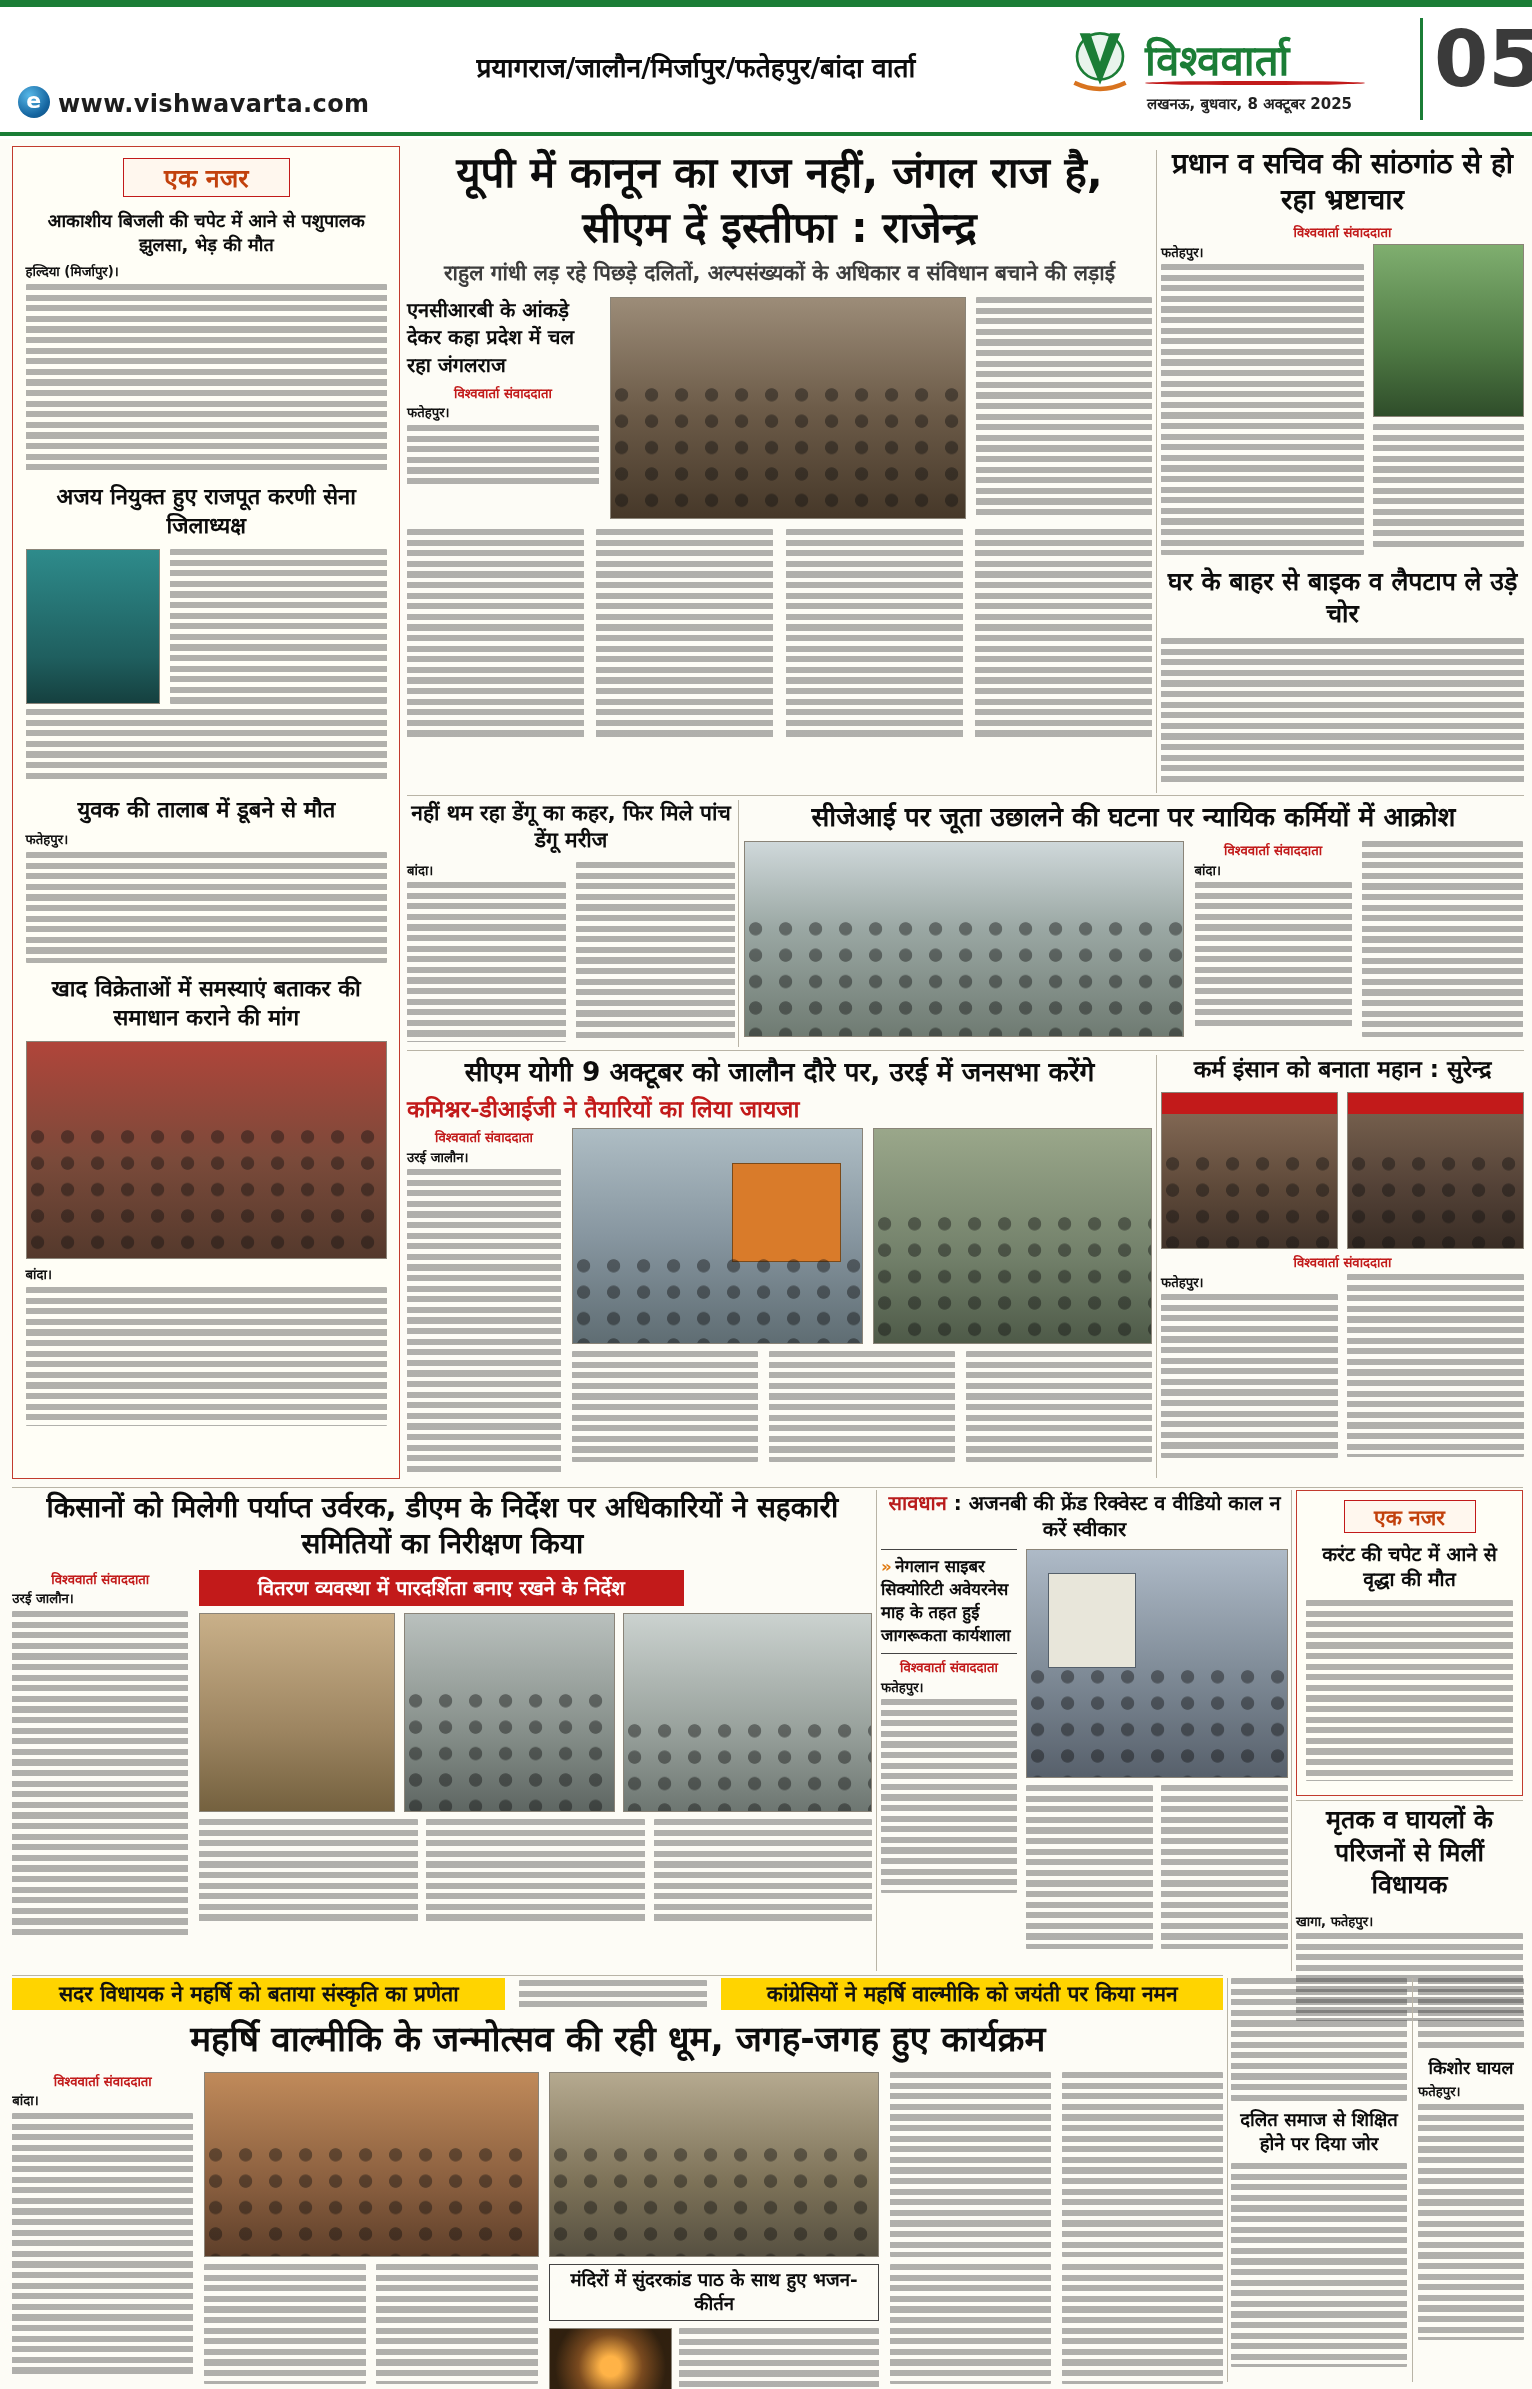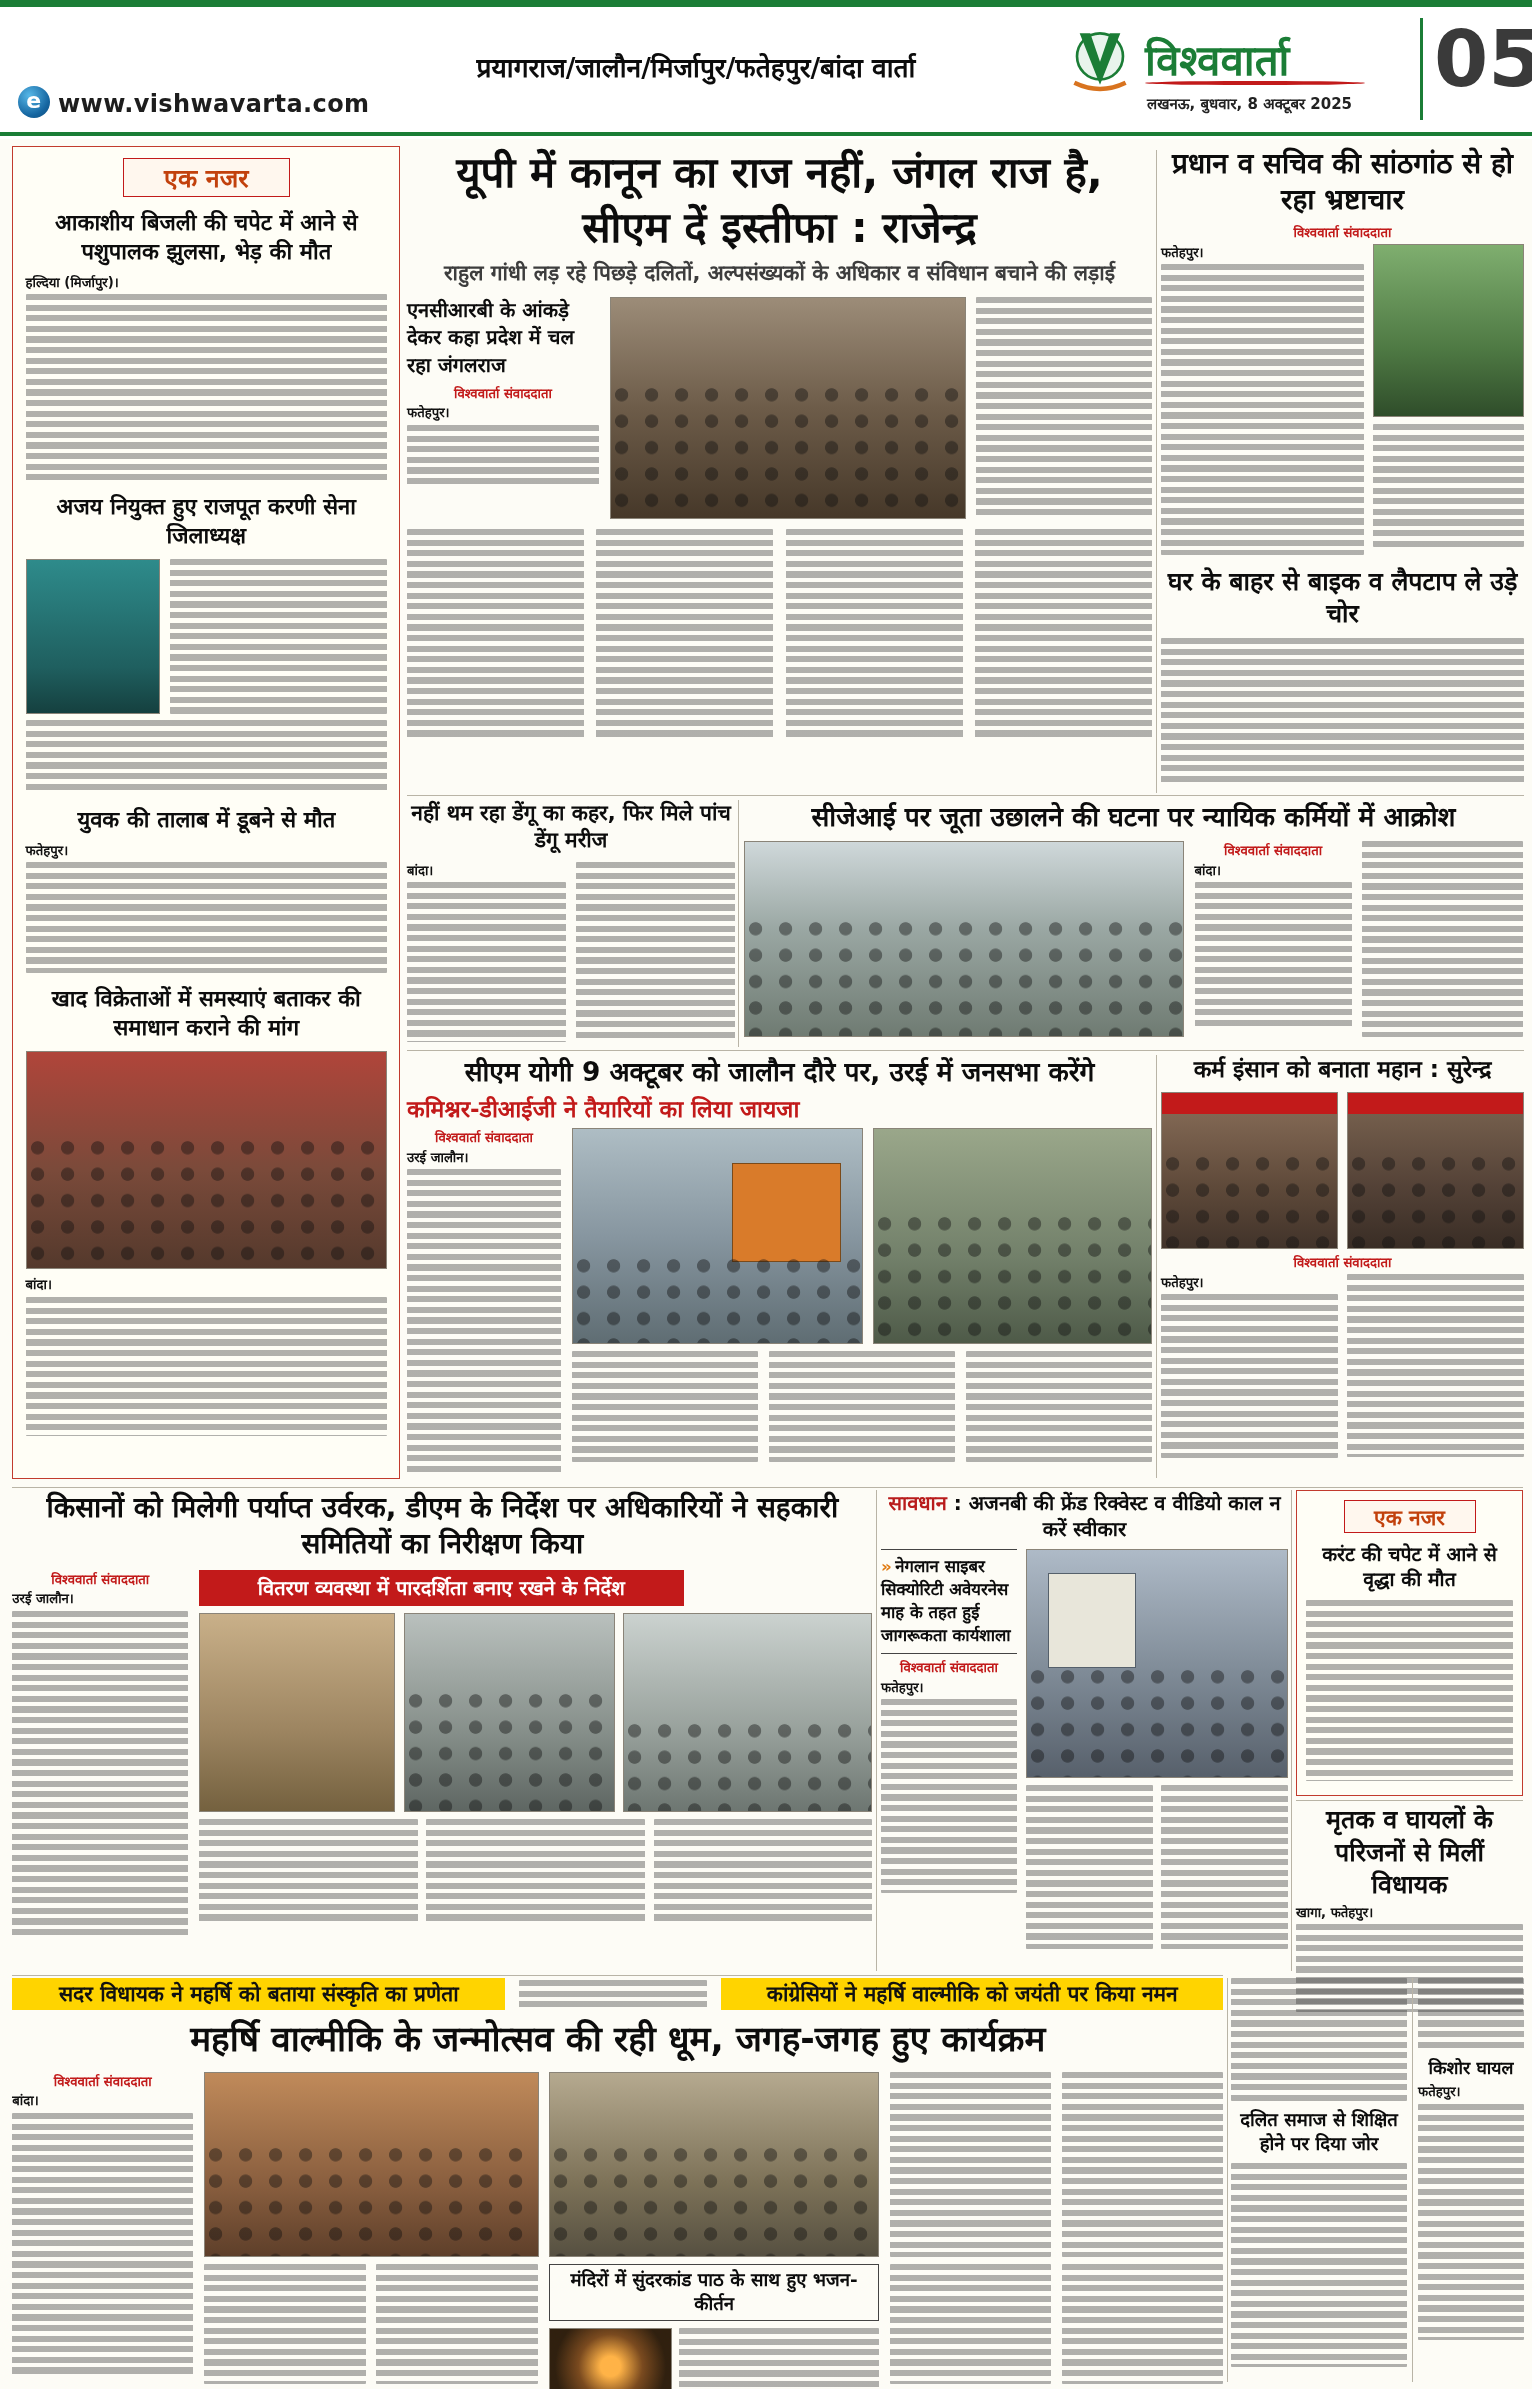--- a/index.html
+++ b/index.html
@@ -51,21 +51,21 @@
     <div class="abs" style="left:1145px;top:81px;width:220px;height:4.4px;background:#c21a1a;border-radius:50%"></div>
     <div class="abs" style="left:1147px;top:93px;font-size:15px;font-weight:bold;color:#222">लखनऊ, बुधवार, 8 अक्टूबर 2025</div>
     <div class="abs" style="left:1420px;top:17.6px;width:2.6px;height:102px;background:#1b7d36"></div>
     <div class="abs" style="left:1434px;top:14px;font-size:78px;font-weight:bold;color:#3a3a3a">05</div>
     <div class="abs" style="left:0;top:132px;width:1532px;height:3.5px;background:#1b7d36"></div>
   </div>
 
   <div class="abs" style="left:12.3px;top:146px;width:388px;height:1333px;border:1.8px solid #c23b2e;background:#fffef6;padding:8.8px 12.3px;overflow:hidden">
     <div class="onelook" style="width:167px;margin:1.8px auto 12.3px;font-size:25px;padding:1.8px 0">एक नजर</div>
 
-    <div class="hd ctr" style="font-size:22px">आकाशीय बिजली की चपेट में आने से पशुपालक झुलसा, भेड़ की मौत</div>
+    <div class="hd ctr" style="font-size:18px">आकाशीय बिजली की चपेट में आने से पशुपालक झुलसा, भेड़ की मौत</div>
     <div style="margin-top:7px"><span class="dateline">हल्दिया (मिर्जापुर)।</span></div>
     <div class="tx" style="height:187px;margin:3.5px 0 12.3px"></div>
 
     <div class="hd ctr" style="font-size:22px">अजय नियुक्त हुए राजपूत करणी सेना जिलाध्यक्ष</div>
     <div style="overflow:hidden;margin:8.8px 0 5.3px">
       <div class="ph" style="float:left;width:134px;height:155px;margin-right:10.6px;background:linear-gradient(180deg,#2e8b8b,#1f5f5f 70%,#15403f)"></div>
       <div class="tx" style="overflow:hidden;height:155px"></div>
     </div>
     <div class="tx" style="height:74px;margin-bottom:12.3px"></div>
 
@@ -257,21 +257,21 @@
   </div>
 
   <div class="abs" style="left:1296px;top:1490px;width:227px;height:306px;border:1.8px solid #c23b2e;background:#fffef6;padding:7px 8.8px;overflow:hidden">
     <div class="onelook" style="width:132px;margin:1.8px auto 8.8px;font-size:21px;padding:1.8px 0">एक नजर</div>
     <div class="hd ctr" style="font-size:19.4px">करंट की चपेट में आने से वृद्धा की मौत</div>
     <div class="tx" style="height:181px;margin-top:7px"></div>
   </div>
 
   <div class="abs" style="left:1296px;top:1804px;width:227px;height:169px">
     <div class="hd ctr" style="font-size:25px">मृतक व घायलों के परिजनों से मिलीं विधायक</div>
-    <div style="margin-top:2px"><span class="dateline">खागा, फतेहपुर।</span></div>
+    <div style="margin-top:11px"><span class="dateline">खागा, फतेहपुर।</span></div>
     <div class="tx" style="height:88px;margin-top:3.5px"></div>
   </div>
 
   <div class="abs" style="left:12.3px;top:1978px;width:1211px;height:410px">
     <div class="row" style="gap:14px;align-items:stretch">
       <div class="ybar" style="width:493px;font-size:21px">सदर विधायक ने महर्षि को बताया संस्कृति का प्रणेता</div>
       <div style="flex:1;display:flex;align-items:flex-end">
           <div class="tx" style="width:100%;height:30px"></div>
         </div>
       <div class="ybar" style="width:502px;font-size:21px">कांग्रेसियों ने महर्षि वाल्मीकि को जयंती पर किया नमन</div>

